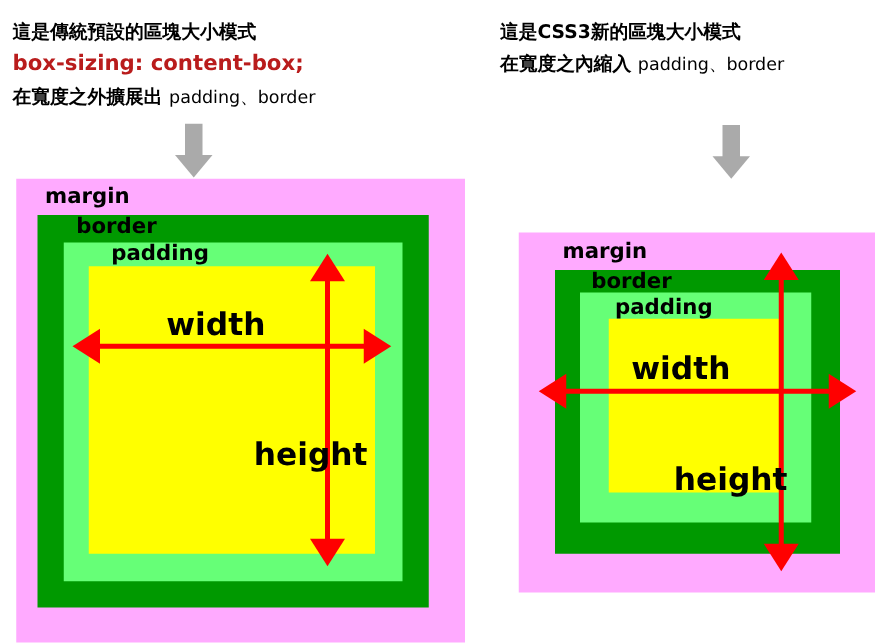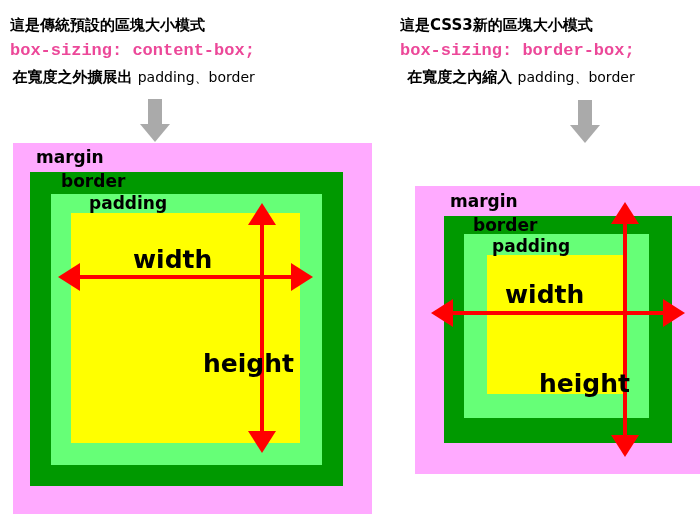--- a/index.html
+++ b/index.html
@@ -28,23 +28,22 @@
     line-height: 26px;
     color: #000000;
   }
   .caption .line.plain {
     font-size: 15px;
     font-weight: bold;
   }
   .caption .line.code {
     font-size: 17px;
     font-weight: bold;
-    color: #ec4899;
+    color: #b91c1c;
     letter-spacing: 0px;
-    font-family: Liberation Mono, monospace;
   }
   .caption .line.mixed {
     font-size: 15px;
     font-weight: bold;
     text-align: right;
   }
   .caption .line.mixed .mono {
     font-weight: normal;
     font-size: 14px;
   }
@@ -157,21 +156,20 @@
     <div class="line plain">這是傳統預設的區塊大小模式</div>
     <div class="line code">box-sizing: content-box;</div>
     <div class="line mixed">
       <span>在寬度之外擴展出</span>
       <span class="mono">padding、border</span>
     </div>
   </div>
 
   <div class="caption" id="caption-right">
     <div class="line plain">這是CSS3新的區塊大小模式</div>
-    <div class="line code">box-sizing: border-box;</div>
     <div class="line mixed">
       <span>在寬度之內縮入</span>
       <span class="mono">padding、border</span>
     </div>
   </div>
 
   <div class="gray-arrow" id="gray-arrow-left">
     <div class="shaft"></div>
     <div class="head"></div>
   </div>

